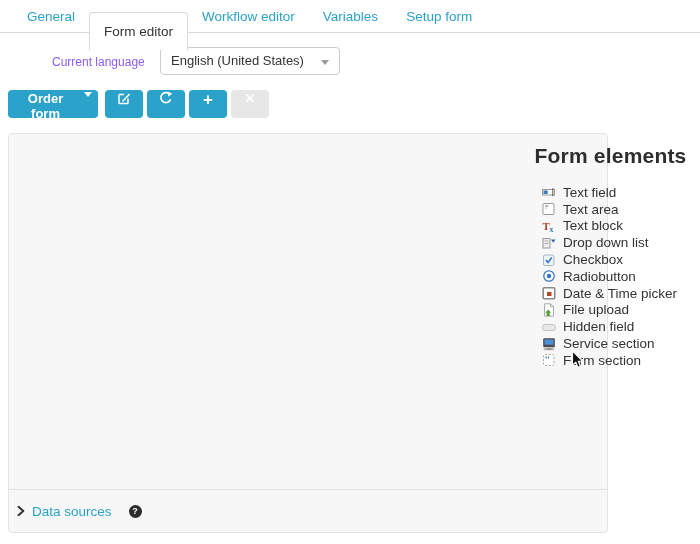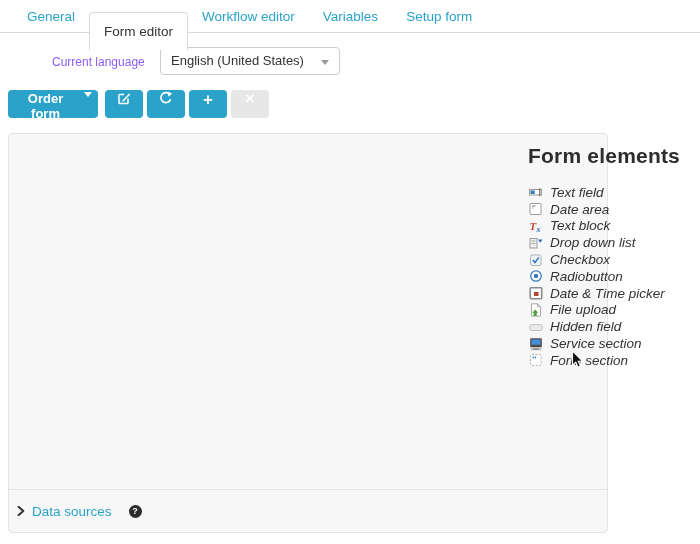--- a/index.html
+++ b/index.html
@@ -66,23 +66,23 @@
   }
   .ds-chevron { margin-right:7px; display:flex; align-items:center; }
   .ds-link { font-size:13.5px; color:#2ba2ca; text-decoration:none; cursor:pointer; }
   .help-badge {
     margin-left:17px; width:13px; height:13px; border-radius:50%;
     background:#2b2b2b; color:#fff; font-size:9px; font-weight:bold;
     display:flex; align-items:center; justify-content:center; cursor:pointer;
   }
 
   
-  .fe-panel { position:absolute; left:528px; top:144px; width:165px; }
+  .fe-panel { position:absolute; left:528px; top:144px; width:165px;text-align:center; }
   .fe-title { margin:0 0 16px 0; font-size:21px; font-weight:bold; color:#2d2d2d; letter-spacing:0.2px; }
-  .fe-list { list-style:none; margin:0; padding:0;font-style:italic; }
+  .fe-list { list-style:none; margin:13px; padding:0; }
   .fe-item { display:flex; align-items:center; height:16.8px; cursor:pointer; }
   .fe-item .ico { width:15px; margin-right:7px; display:flex; align-items:center; justify-content:center; flex:none; }
   .fe-item .lbl { font-size:13.5px; color:#333; white-space:nowrap; }
 
   .mouse-cursor { position:absolute; left:571px; top:350px; z-index:9; }
 </style>
 </head>
 <body>
 
 <div class="tabbar">
@@ -158,21 +158,21 @@
     </li>
 
     <li class="fe-item">
       <span class="ico">
         <svg width="14" height="14" viewBox="0 0 14 14">
           <rect x="1" y="1.5" width="11" height="11" rx="1" fill="#fff" stroke="#999"></rect>
           <line x1="3" y1="4" x2="6.5" y2="4" stroke="#777"></line>
           <line x1="3" y1="6" x2="5" y2="6" stroke="#bbb"></line>
         </svg>
       </span>
-      <span class="lbl">Date area</span>
+      <span class="lbl">Text area</span>
     </li>
 
     <li class="fe-item">
       <span class="ico">
         <svg width="14" height="14" viewBox="0 0 14 14">
           <text x="0.5" y="10.5" font-size="11" font-weight="bold" fill="#b5442a" font-family="Liberation Serif, serif">T</text>
           <text x="7.5" y="12.5" font-size="8" font-weight="bold" fill="#3a6fb5" font-family="Liberation Serif, serif">x</text>
         </svg>
       </span>
       <span class="lbl">Text block</span>

